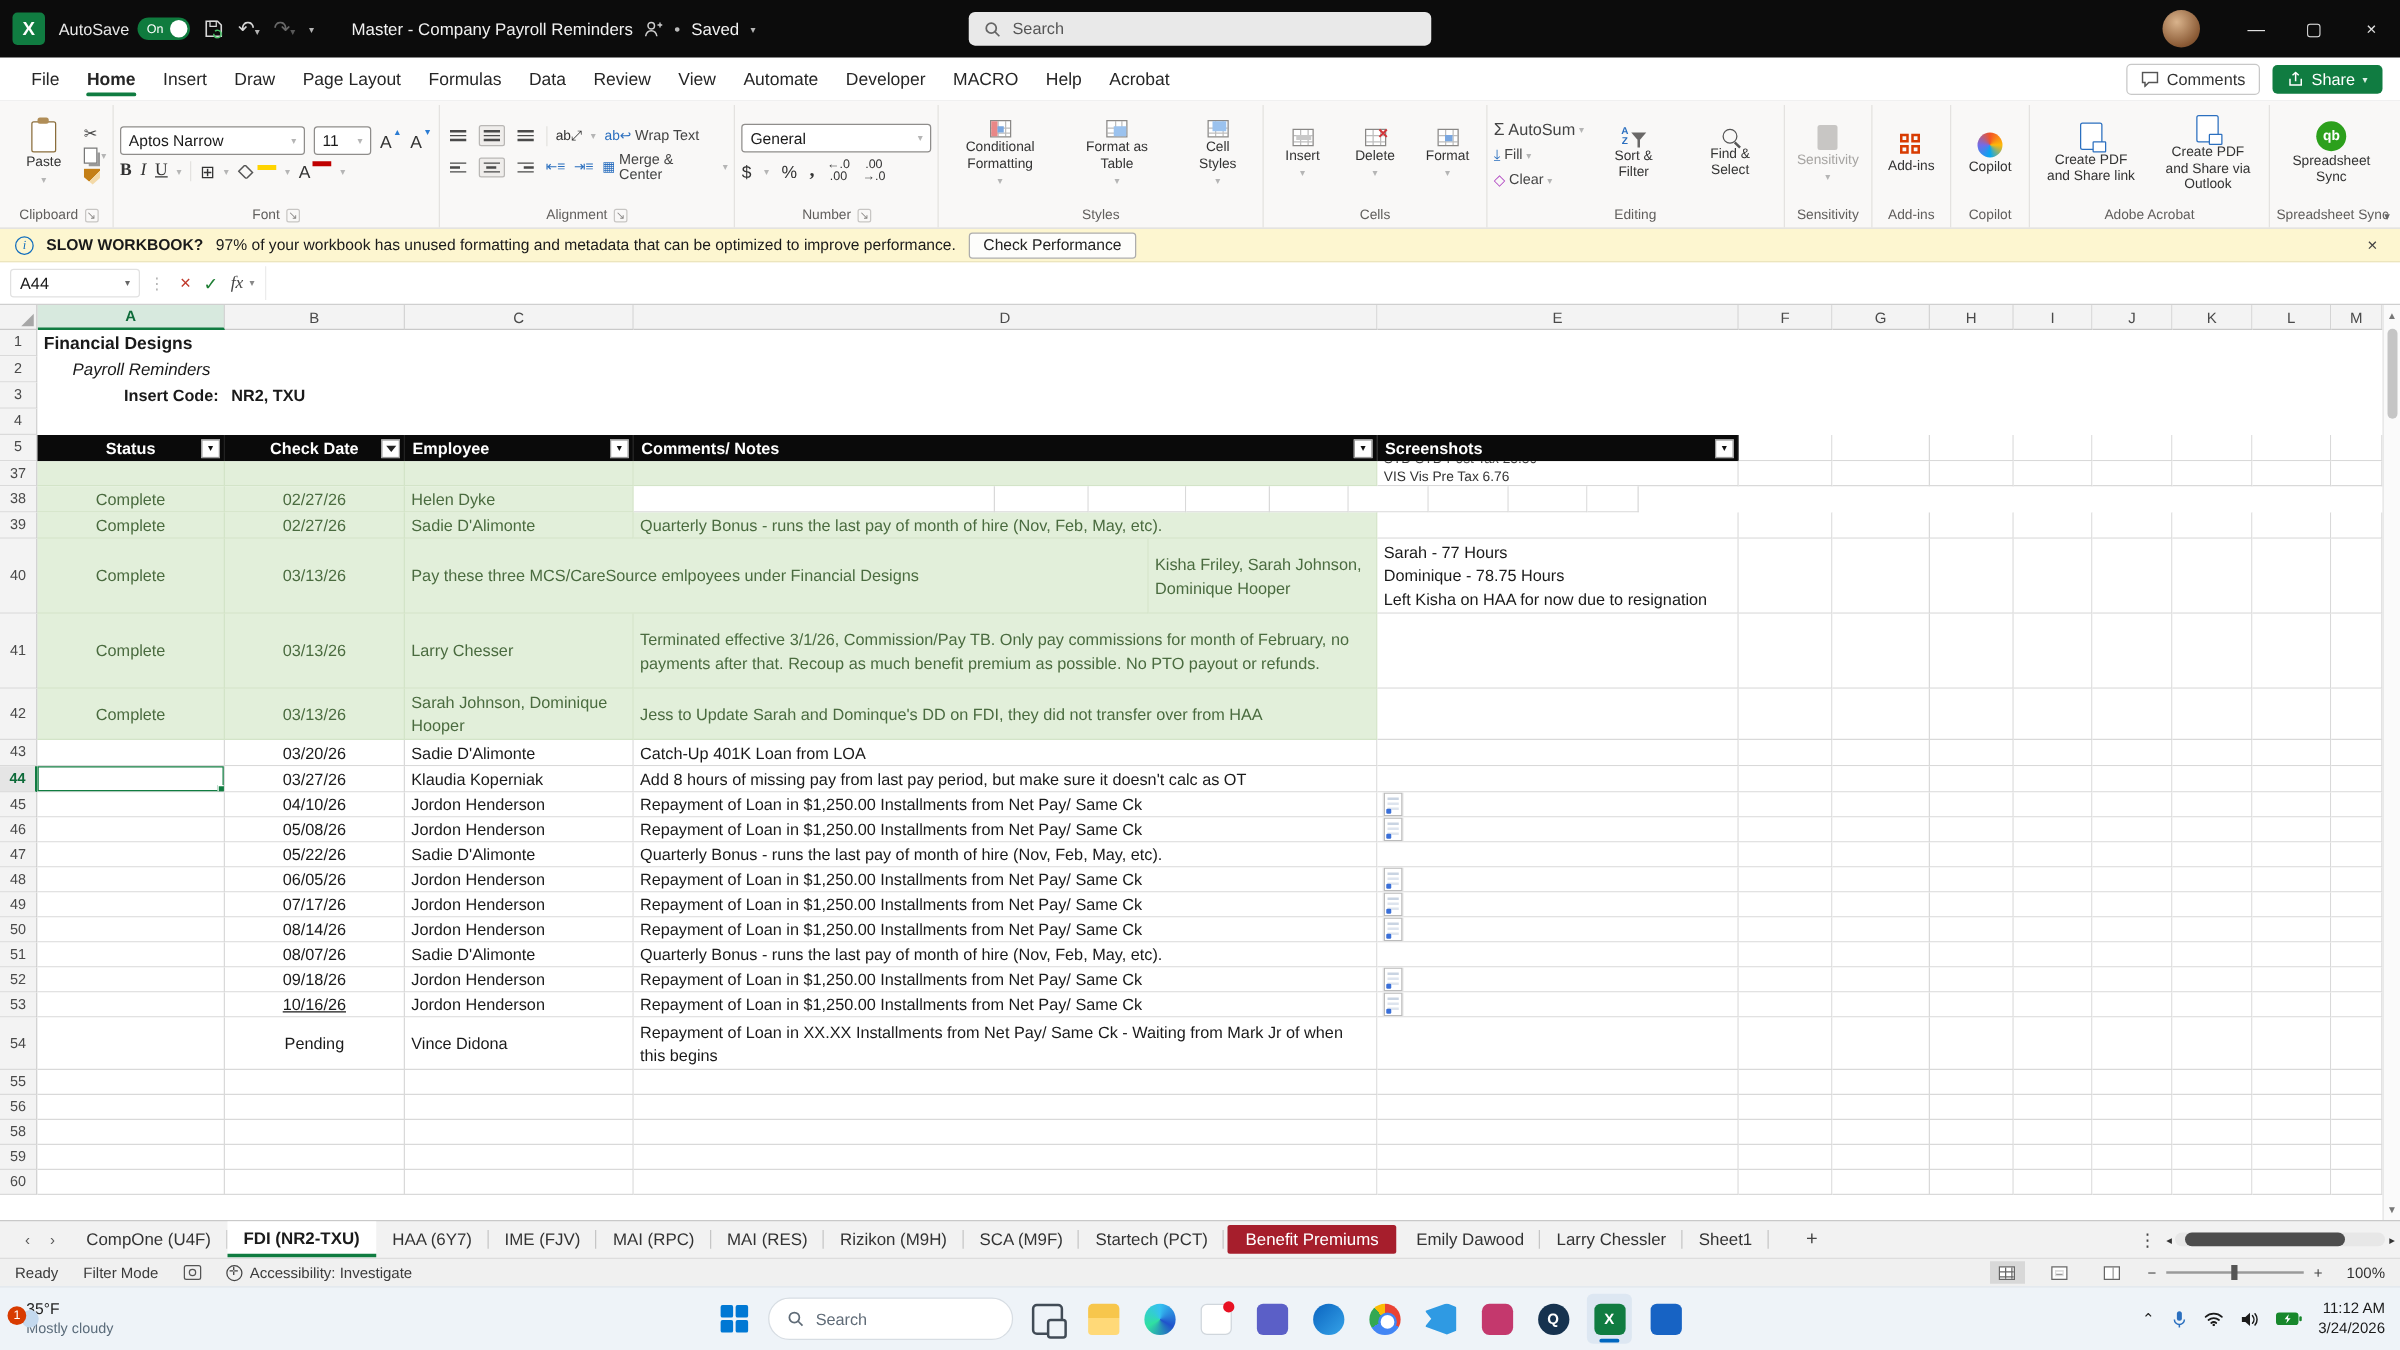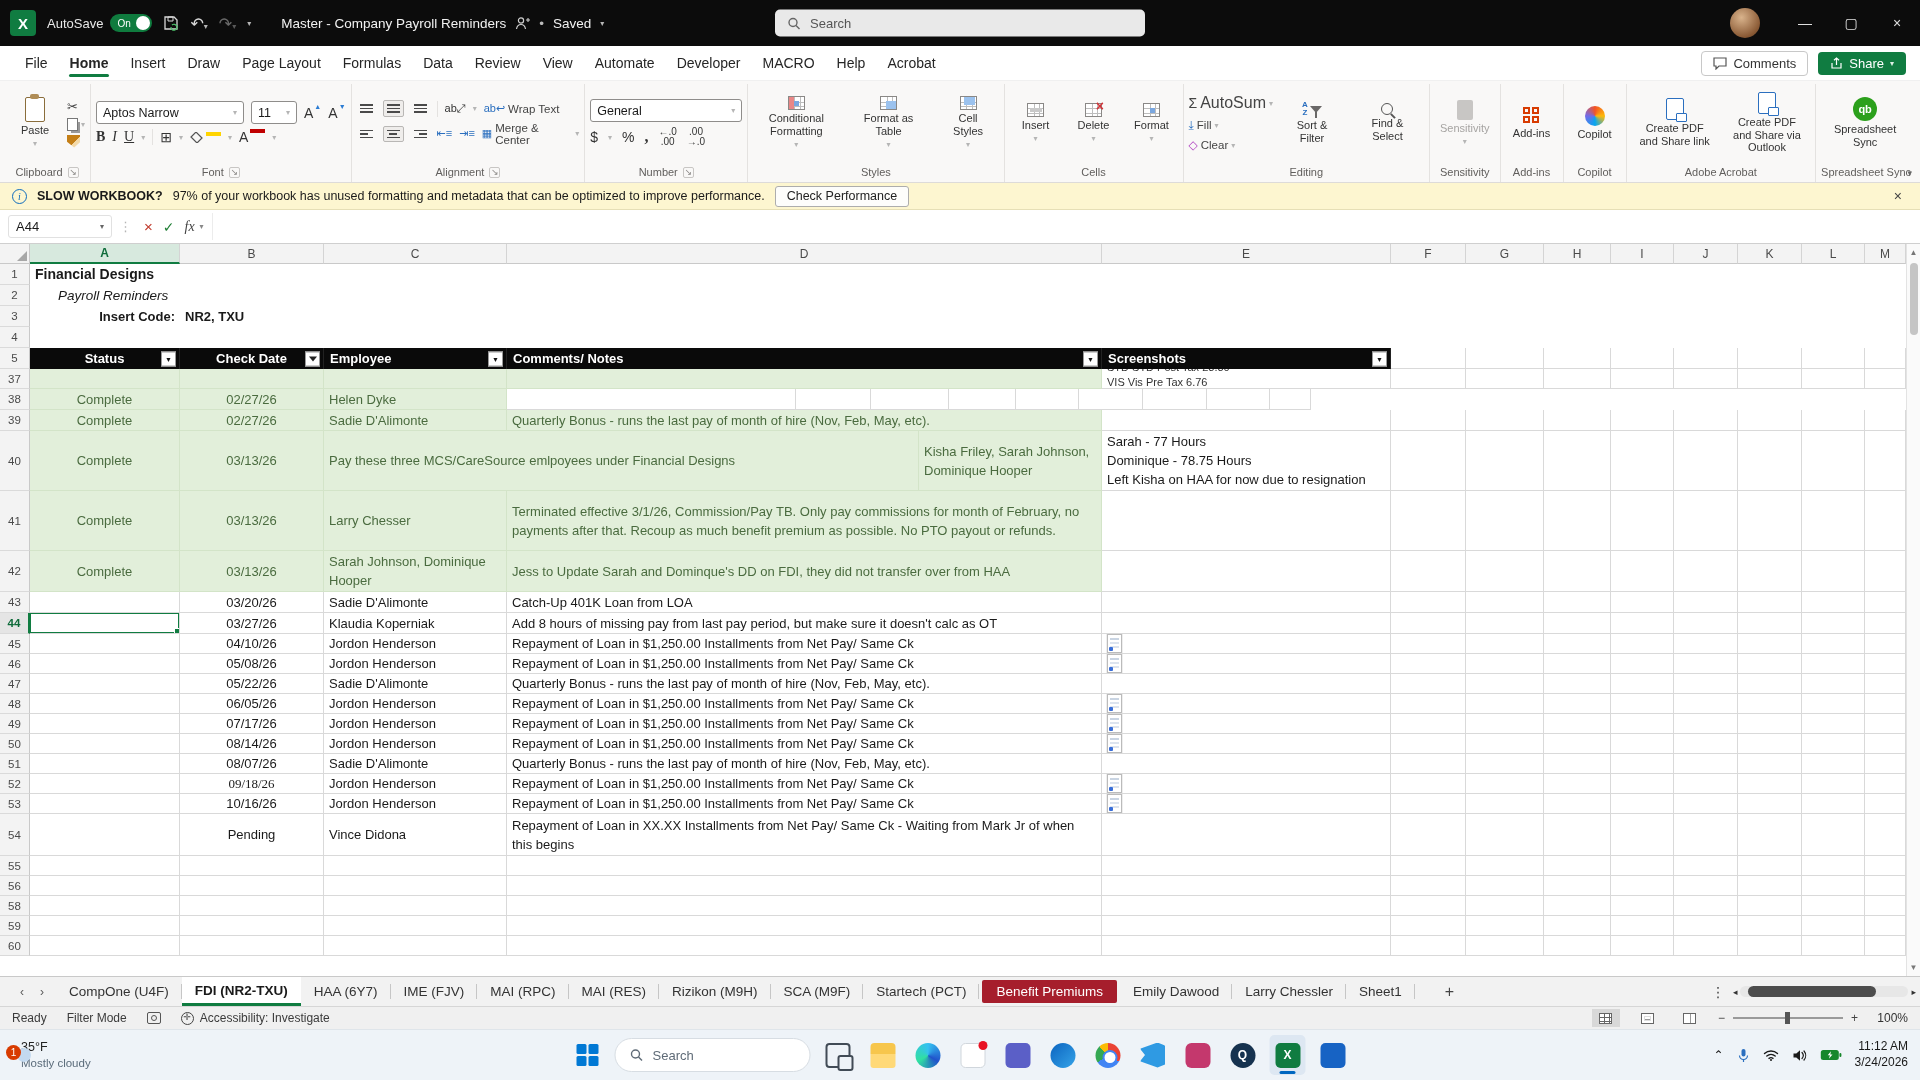--- a/index.html
+++ b/index.html
@@ -504,21 +504,21 @@
       <div class="rgl">
           <span>Cells</span>
         </div>
     </div>
 
     <div class="rgroup">
       <div class="rgc">
         <div class="minicol" style="gap:6px">
           <span class="mini">
               <span style="font-size:14px">Σ</span>
-              <span style="font-size:16px">AutoSum</span>
+              <span style="font-size:13px">AutoSum</span>
               <span class="cd">▾</span>
             </span>
           <span class="mini">
               <span style="color:#2b6fbf;font-size:12px">⤓</span>
               <span style="font-size:11.5px">Fill</span>
               <span class="cd">▾</span>
             </span>
           <span class="mini">
               <span style="color:#b146c2;font-size:12px">◇</span>
               <span style="font-size:11.5px">Clear</span>
@@ -958,39 +958,39 @@
           <div class="cell" style="width: 67px;"></div>
           <div class="cell" style="width: 63px;"></div>
           <div class="cell" style="width: 64px;"></div>
           <div class="cell" style="width: 64px;"></div>
           <div class="cell" style="width: 63px;"></div>
           <div class="cell" style="width: 41px;"></div>
         </div>
         <div class="grow" style="height: 20px;">
           <div class="rn">52</div>
           <div class="cell cc" style="width: 150px;"></div>
-          <div class="cell cc" style="width: 144px; font-family: Liberation Serif, serif;">09/18/26</div>
+          <div class="cell cc" style="width: 144px;">09/18/26</div>
           <div class="cell" style="width: 183px;">Jordon Henderson</div>
           <div class="cell" style="width: 595px;">Repayment of Loan in $1,250.00 Installments from Net Pay/ Same Ck</div>
           <div class="cell" style="width: 289px;">
             <span class="thumb"></span>
           </div>
           <div class="cell" style="width: 75px;"></div>
           <div class="cell" style="width: 78px;"></div>
           <div class="cell" style="width: 67px;"></div>
           <div class="cell" style="width: 63px;"></div>
           <div class="cell" style="width: 64px;"></div>
           <div class="cell" style="width: 64px;"></div>
           <div class="cell" style="width: 63px;"></div>
           <div class="cell" style="width: 41px;"></div>
         </div>
         <div class="grow" style="height: 20px;">
           <div class="rn">53</div>
           <div class="cell cc" style="width: 150px;"></div>
-          <div class="cell cc" style="width: 144px;">10/16/26</div>
+          <div class="cell cc" style="width: 144px; text-decoration: underline;">10/16/26</div>
           <div class="cell" style="width: 183px;">Jordon Henderson</div>
           <div class="cell" style="width: 595px;">Repayment of Loan in $1,250.00 Installments from Net Pay/ Same Ck</div>
           <div class="cell" style="width: 289px;">
             <span class="thumb"></span>
           </div>
           <div class="cell" style="width: 75px;"></div>
           <div class="cell" style="width: 78px;"></div>
           <div class="cell" style="width: 67px;"></div>
           <div class="cell" style="width: 63px;"></div>
           <div class="cell" style="width: 64px;"></div>

